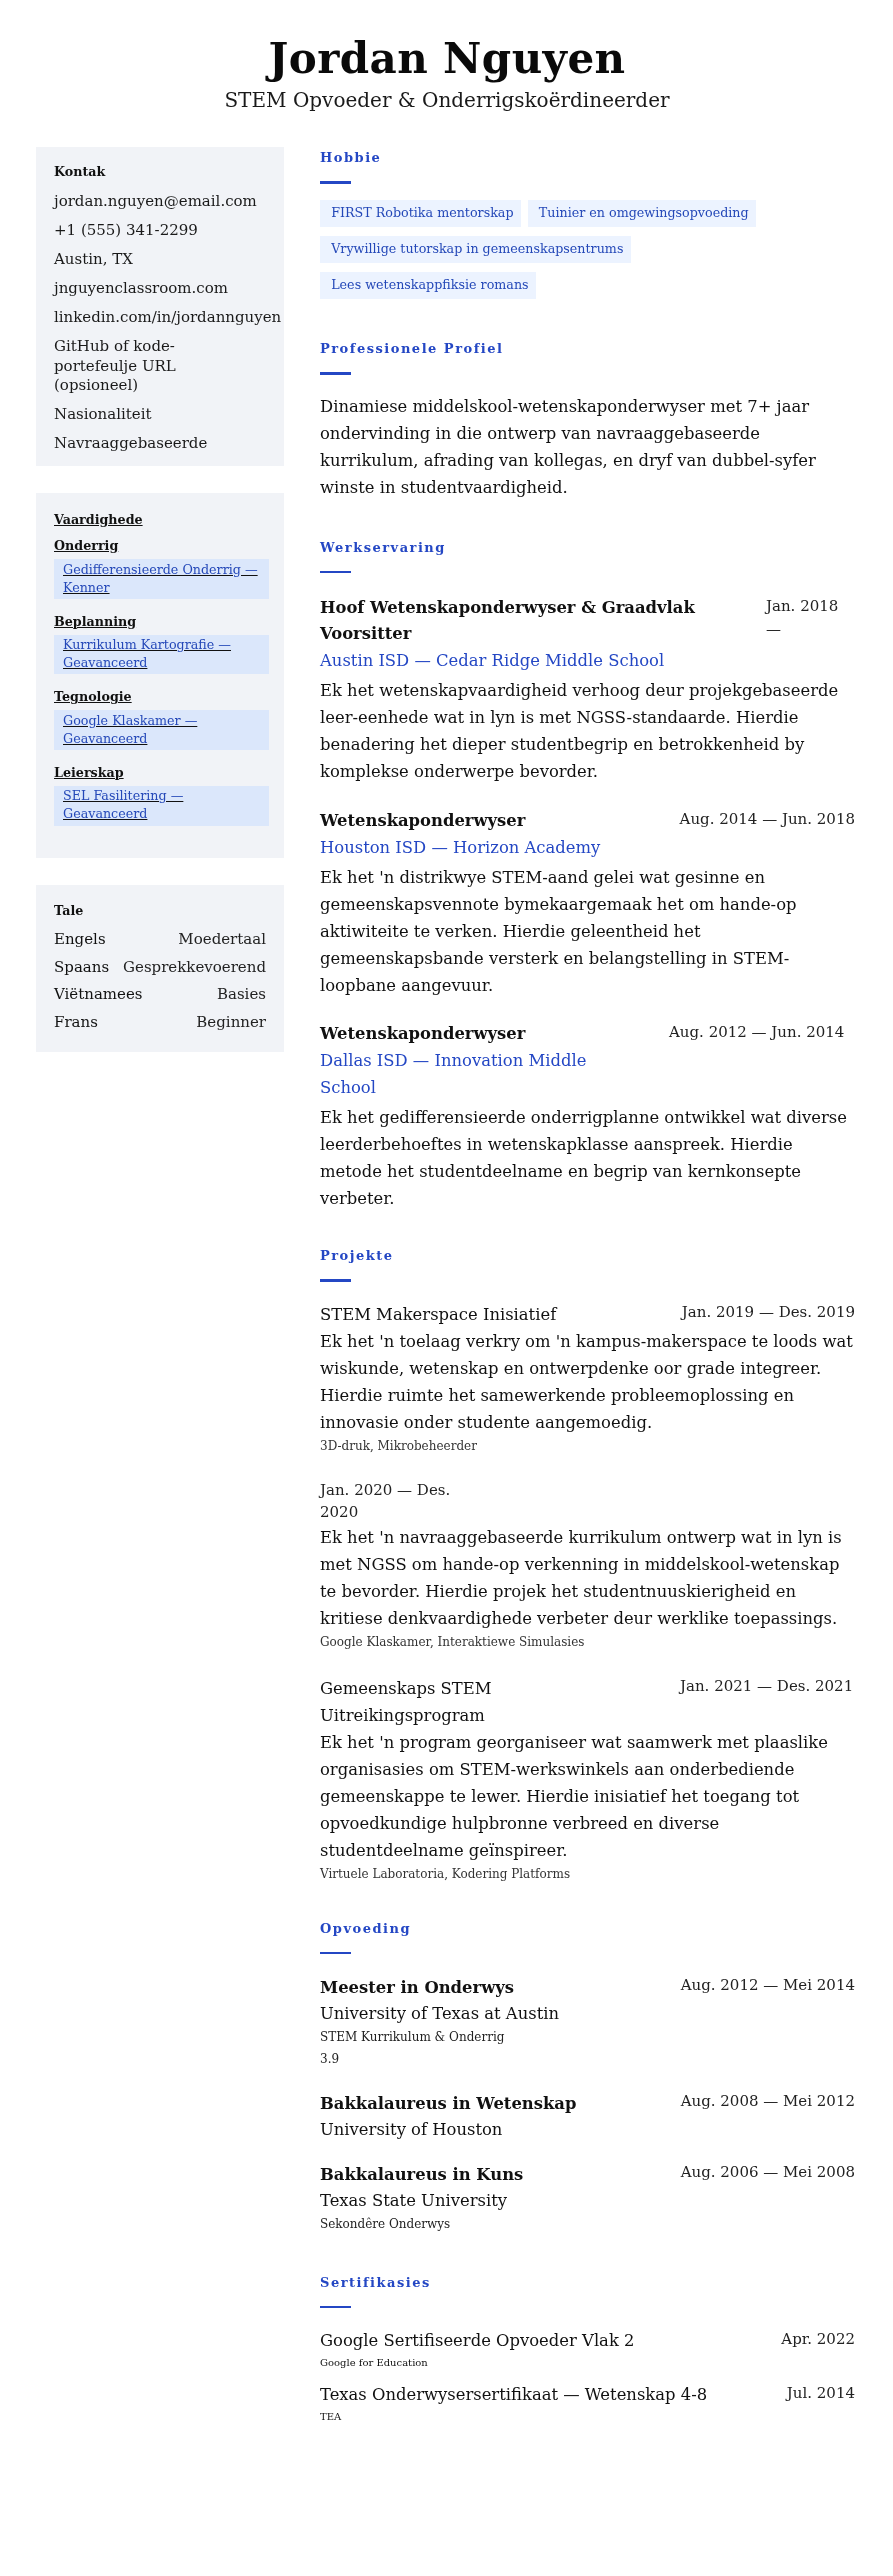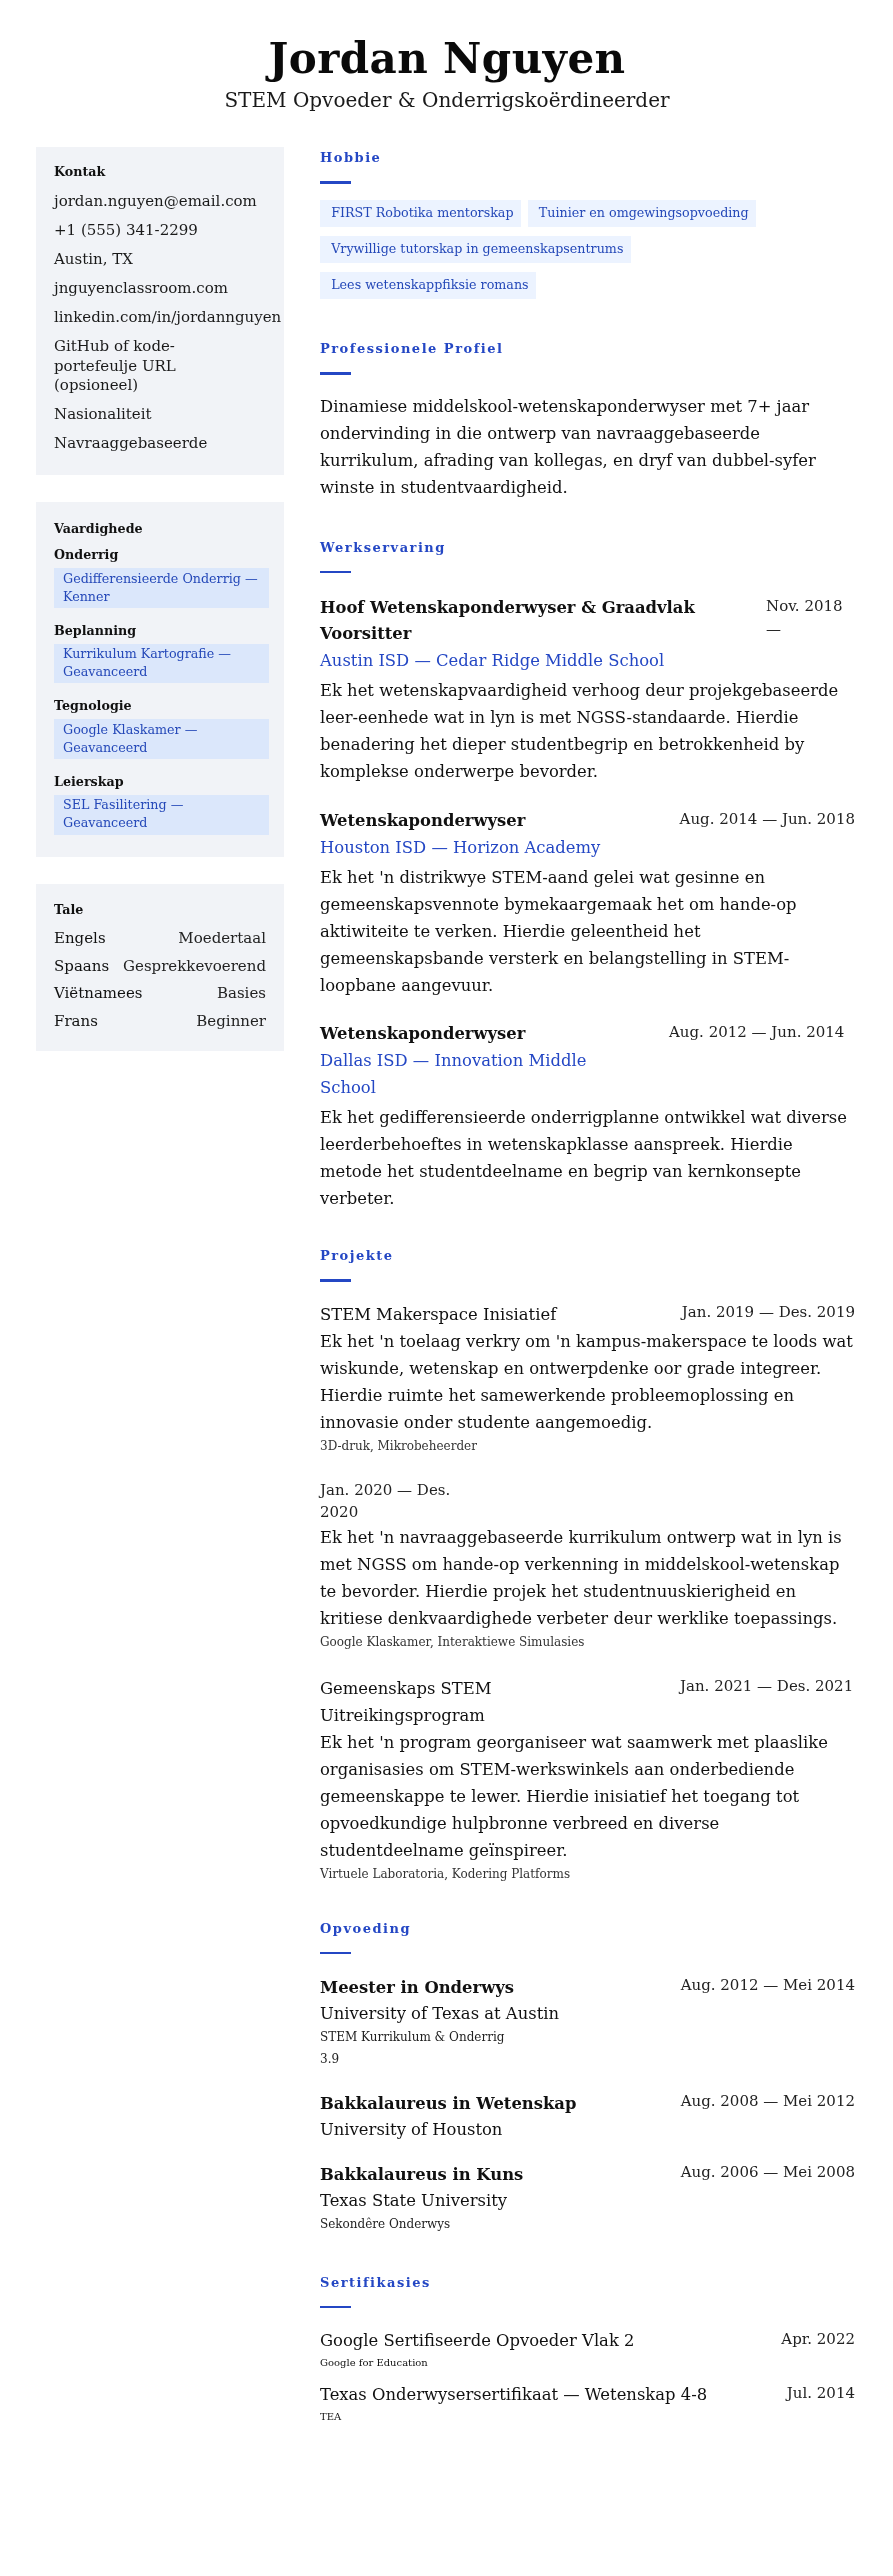--- a/index.html
+++ b/index.html
@@ -68,33 +68,33 @@
 <body>
 
 <header class="header">
   <div class="name">Jordan Nguyen</div>
   <div class="title">STEM Opvoeder &amp; Onderrigskoërdineerder</div>
 </header>
 
 <div class="layout">
   <aside class="sidebar">
 
-    <section class="side-card" style="padding-bottom:21px;">
+    <section class="side-card" style="padding-bottom:12px;">
       <h3>Kontak</h3>
       <div class="contact-item">jordan.nguyen@email.com</div>
       <div class="contact-item">+1 (555) 341-2299</div>
       <div class="contact-item">Austin, TX</div>
       <div class="contact-item">jnguyenclassroom.com</div>
       <div class="contact-item" style="white-space:nowrap;">linkedin.com/in/jordannguyen</div>
       <div class="contact-item wrap">GitHub of kode-portefeulje URL (opsioneel)</div>
       <div class="contact-item">Nasionaliteit</div>
       <div class="contact-item" style="margin-bottom:0;">Navraaggebaseerde</div>
     </section>
 
-    <section class="side-card" style="padding-top:18px; padding-bottom:22px;">
+    <section class="side-card" style="padding-top:18px; padding-bottom:32px;text-decoration:underline;">
       <h3 style="margin-bottom:9px;">Vaardighede</h3>
       <div class="skill-group">
         <h4>Onderrig</h4>
         <span class="skill-chip">Gedifferensieerde Onderrig — Kenner</span>
       </div>
       <div class="skill-group">
         <h4>Beplanning</h4>
         <span class="skill-chip">Kurrikulum Kartografie — Geavanceerd</span>
       </div>
       <div class="skill-group">
@@ -149,21 +149,21 @@
 
     <section class="section" style="margin-bottom:33px;">
       <div class="section-title">Werkservaring</div>
       <div class="section-rule" style="margin-bottom:22.3px;"></div>
 
       <div class="job">
         <div class="row-head">
           <div style="width:417px;">
             <div class="job-title">Hoof Wetenskaponderwyser &amp; Graadvlak Voorsitter</div>
           </div>
-          <div class="date" style="width:89px; text-align:left;">Nov. 2018 —</div>
+          <div class="date" style="width:89px; text-align:left;">Jan. 2018 —</div>
         </div>
         <div class="company">Austin ISD — Cedar Ridge Middle School</div>
         <p class="desc">Ek het wetenskapvaardigheid verhoog deur projekgebaseerde leer-eenhede wat in lyn is met NGSS-standaarde. Hierdie benadering het dieper studentbegrip en betrokkenheid by komplekse onderwerpe bevorder.</p>
       </div>
 
       <div class="job">
         <div class="row-head">
           <div class="job-title">Wetenskaponderwyser</div>
           <div class="date">Aug. 2014 — Jun. 2018</div>
         </div>

